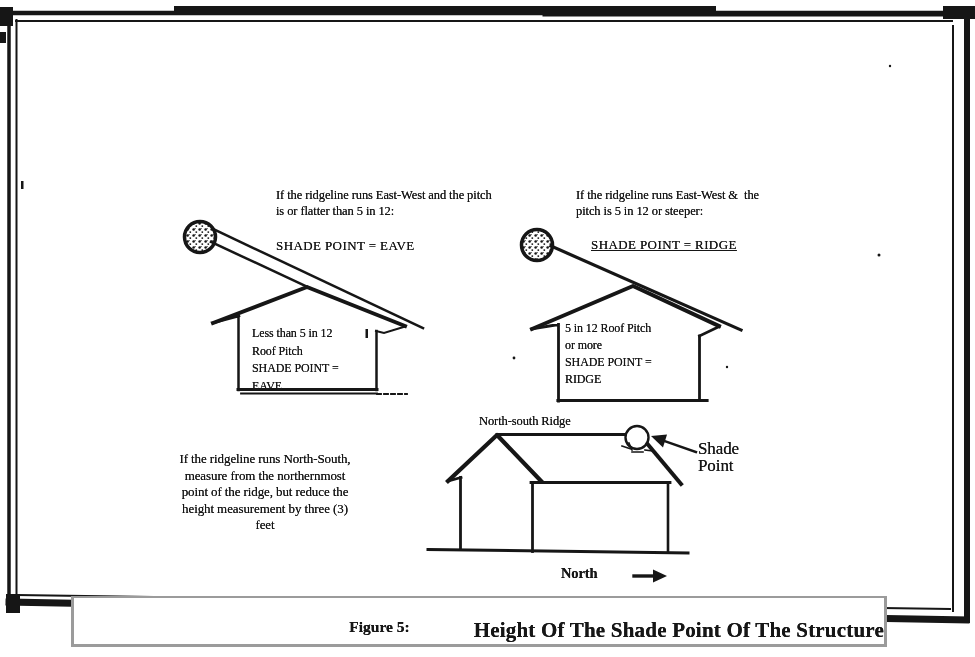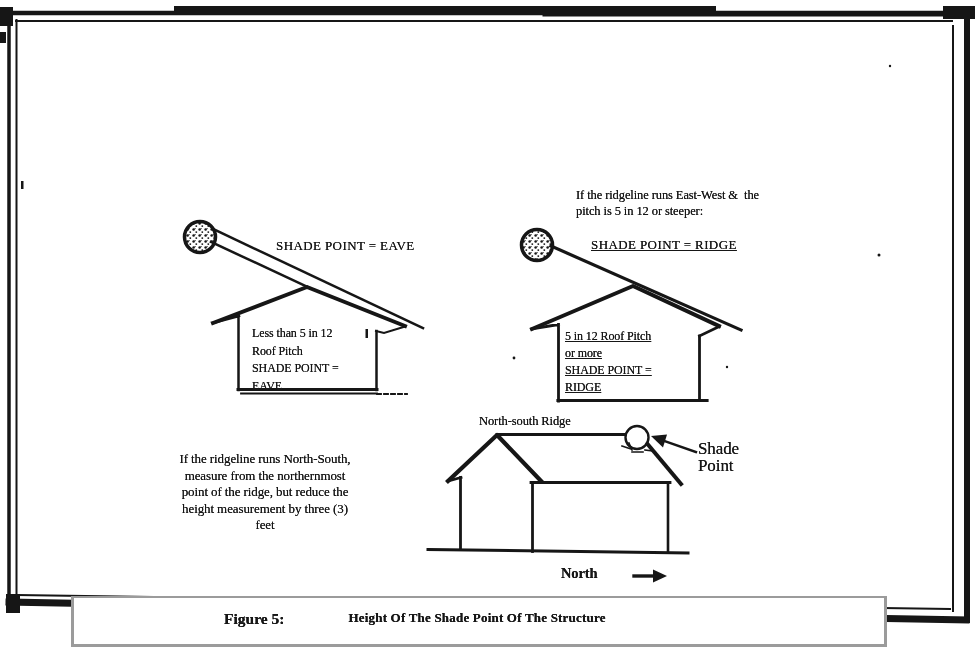--- a/index.html
+++ b/index.html
@@ -10,24 +10,24 @@
      text-shadow:0 0 0.4px #2a2a2a;z-index:2;}
   .cond{font-size:12.5px;line-height:15.5px;}
   .rule{font-size:13px;letter-spacing:0.4px;}
   .houseLabel{font-size:12px;line-height:17.5px;}
   .note{font-size:13px;line-height:16.5px;}
   .ridgeLabel{font-size:12.5px;text-align:center;}
   .shadeLabel{font-size:17px;line-height:17px;}
   .northLabel{font-size:14.5px;font-weight:bold;}
   .caption{position:absolute;left:71px;top:596px;width:816px;height:51px;box-sizing:border-box;
            background:#ffffff;border:3px solid #9b9b9b;border-top-width:2px;z-index:5;}
-  .caption-row{display:flex;padding-top:12px;font-weight:bold;font-size:16px;
-               text-shadow:0 0 0.5px #111;}
+  .caption-row{display:flex;padding-top:20px;font-weight:bold;font-size:16px;
+               text-shadow:0 0 0.5px #111;justify-content:flex-end;}
   .cap-label{margin-left:150px;font-size:15.5px;}
-  .cap-title{margin-left:64px;font-size:13px;letter-spacing:0.2px;}
+  .cap-title{margin-left:64px;font-size:21px;letter-spacing:0.2px;}
   svg .ink{stroke:#161616;fill:none;stroke-linecap:square;}
 </style>
 </head>
 <body>
 
 <div class="page">
 
   <svg class="layer" width="975" height="657" viewBox="0 0 975 657">
     <defs>
       <pattern id="speck" width="6" height="6" patternUnits="userSpaceOnUse">
@@ -105,30 +105,32 @@
         <path class="ink" d="M696,452 L663,440.5" stroke-width="2.4"></path>
         <polygon points="651,436 667,434.5 663,447.5" fill="#161616"></polygon>
       </g>
       <g>
         <path class="ink" d="M634,576 H655" stroke-width="3.4"></path>
         <polygon points="667,576 653,569.5 653,582.5" fill="#161616"></polygon>
       </g>
     </g>
   </svg>
 
+  <div class="t cond" style="left:276px;top:188px;width:232px;">If the ridgeline runs East-West and the pitch
+is or flatter than 5 in 12:</div>
   <div class="t rule" style="left:276px;top:238px;text-align:center;">SHADE POINT = EAVE</div>
   <div class="t houseLabel" style="left:252px;top:325px;">Less than 5 in 12
 Roof Pitch
 SHADE POINT =
 EAVE</div>
 
   <div class="t cond" style="left:576px;top:188px;width:210px;">If the ridgeline runs East-West &amp;  the
 pitch is 5 in 12 or steeper:</div>
   <div class="t rule" style="left:591px;top:237px;text-decoration:underline;">SHADE POINT = RIDGE</div>
-  <div class="t houseLabel" style="left:565px;top:328px;line-height:17px;text-decoration:underline;">5 in 12 Roof Pitch
+  <div class="t houseLabel" style="left:565px;top:320px;line-height:17px;">5 in 12 Roof Pitch
 or more
 SHADE POINT =
 RIDGE</div>
 
   <div class="t note" style="left:155px;top:451px;width:220px;text-align:center;">If the ridgeline runs North-South,
 measure from the northernmost
 point of the ridge, but reduce the
 height measurement by three (3)
 feet</div>
   <div class="t ridgeLabel" style="left:479px;top:414px;">North-south Ridge</div>

